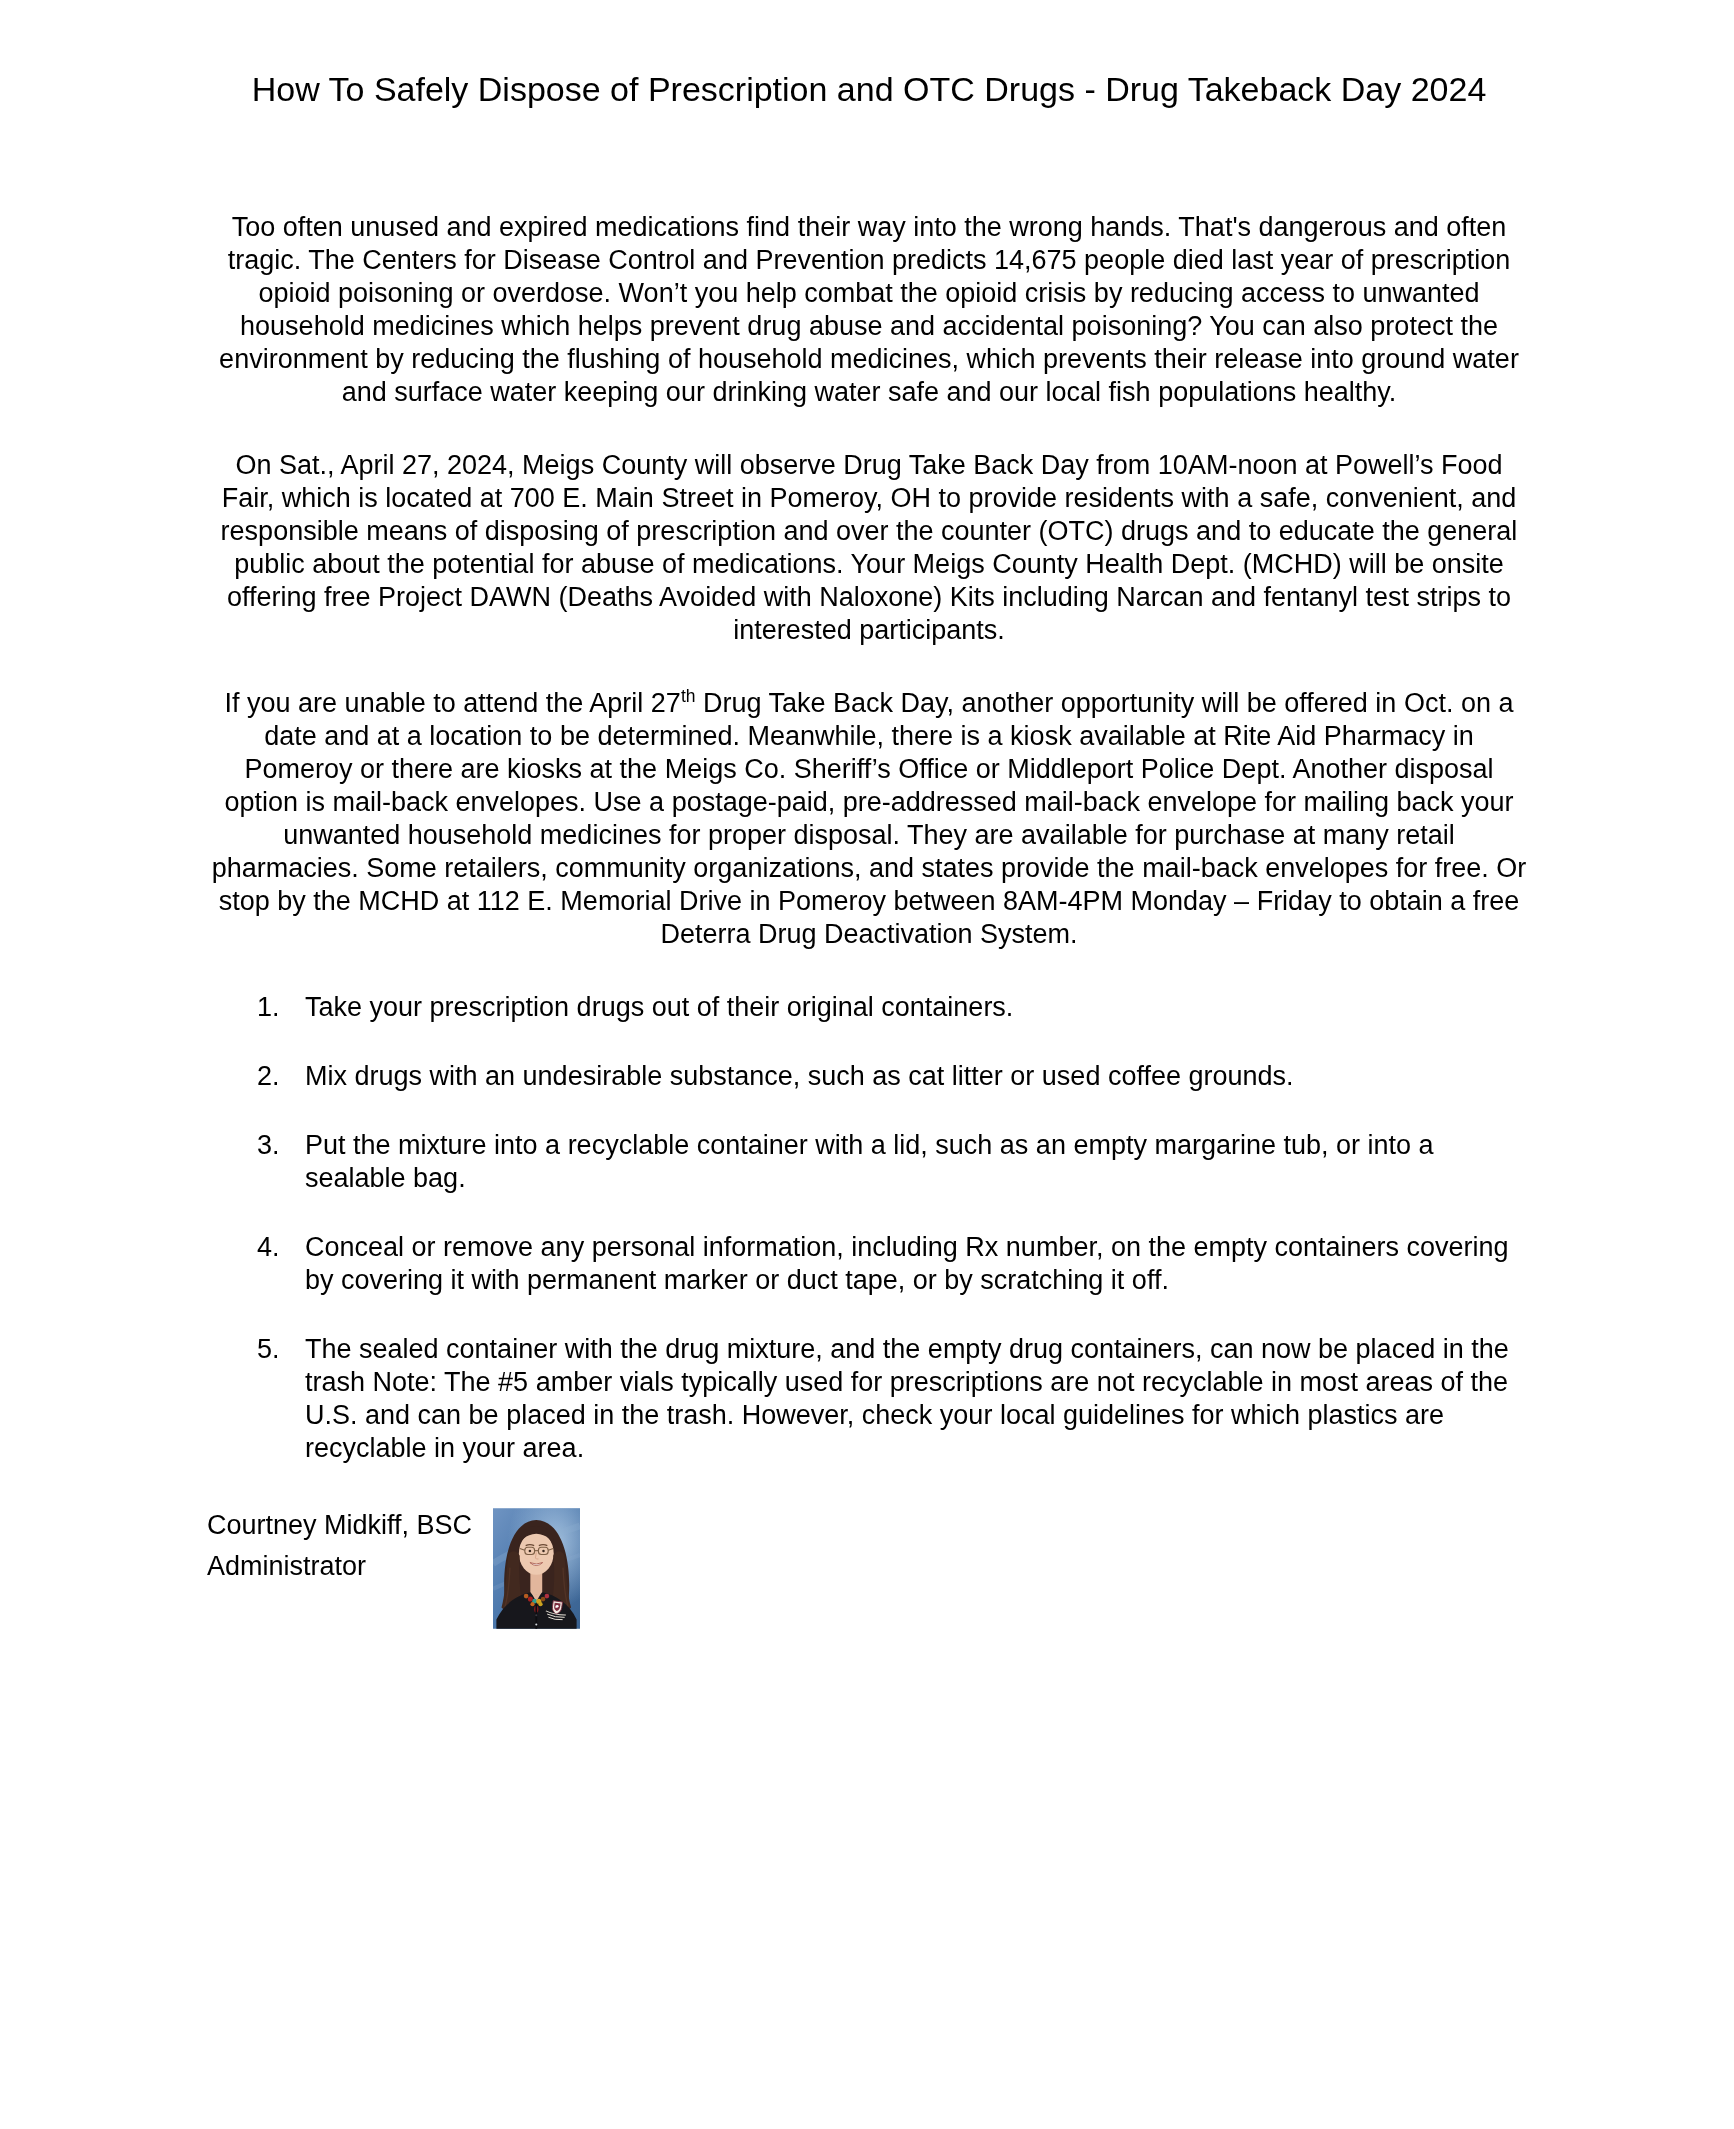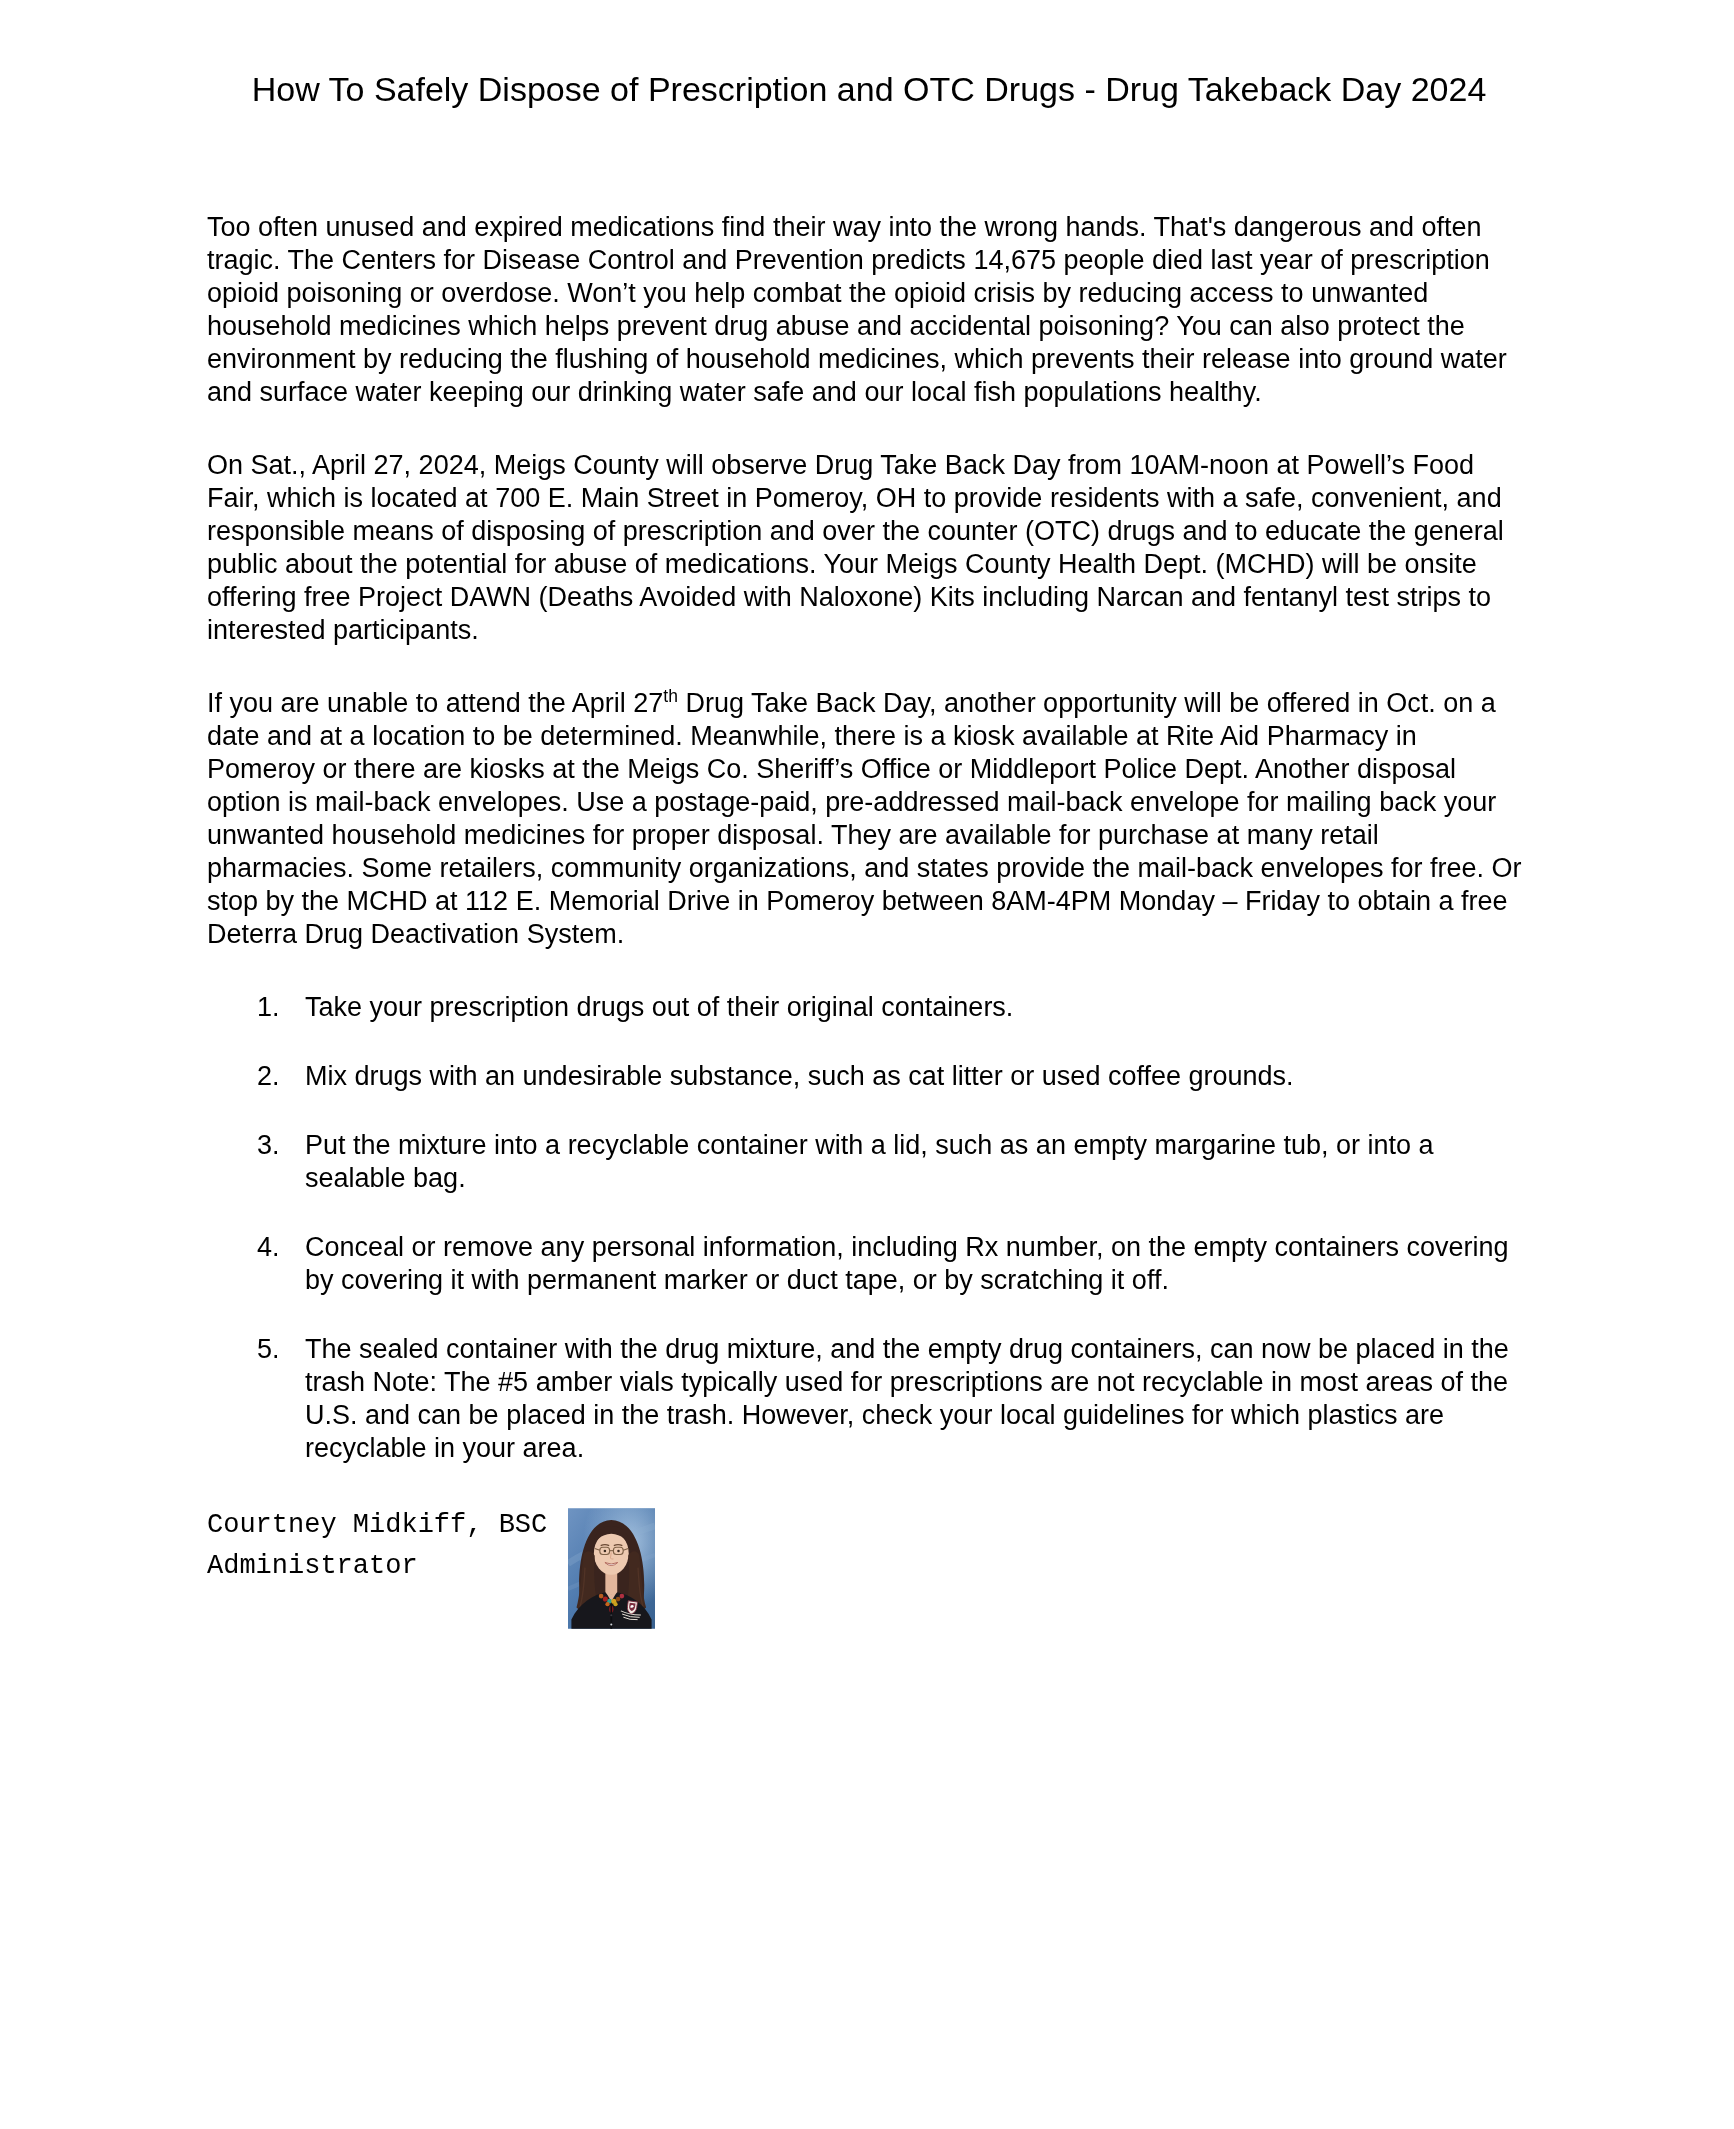--- a/index.html
+++ b/index.html
@@ -19,20 +19,21 @@
     font-size: 34px;
     font-weight: normal;
     line-height: 40px;
     text-align: center;
     margin: 0 0 102px 0;
   }
   p.body-para {
     font-size: 27px;
     line-height: 33px;
     margin: 0 0 40px 0;
+    text-align: center;
   }
   sup.ord {
     font-size: 17.5px;
     line-height: 0;
     vertical-align: super;
   }
   ol.steps {
     list-style: none;
     margin: 0 0 40px 0;
     padding: 0;
@@ -51,21 +52,20 @@
   ol.steps .txt { flex: 1 1 auto; }
   a.doc-link {
     color: #0563C1;
     text-decoration: underline;
     cursor: pointer;
   }
   .signature {
     display: flex;
     align-items: flex-start;
     margin-top: 0;
-    font-family: Liberation Mono, monospace;
   }
   .sig-text {
     font-size: 27px;
     line-height: 41px;
   }
   .photo {
     flex: 0 0 auto;
     margin-left: 20.4px;
     margin-top: 2.6px;
     display: block;

